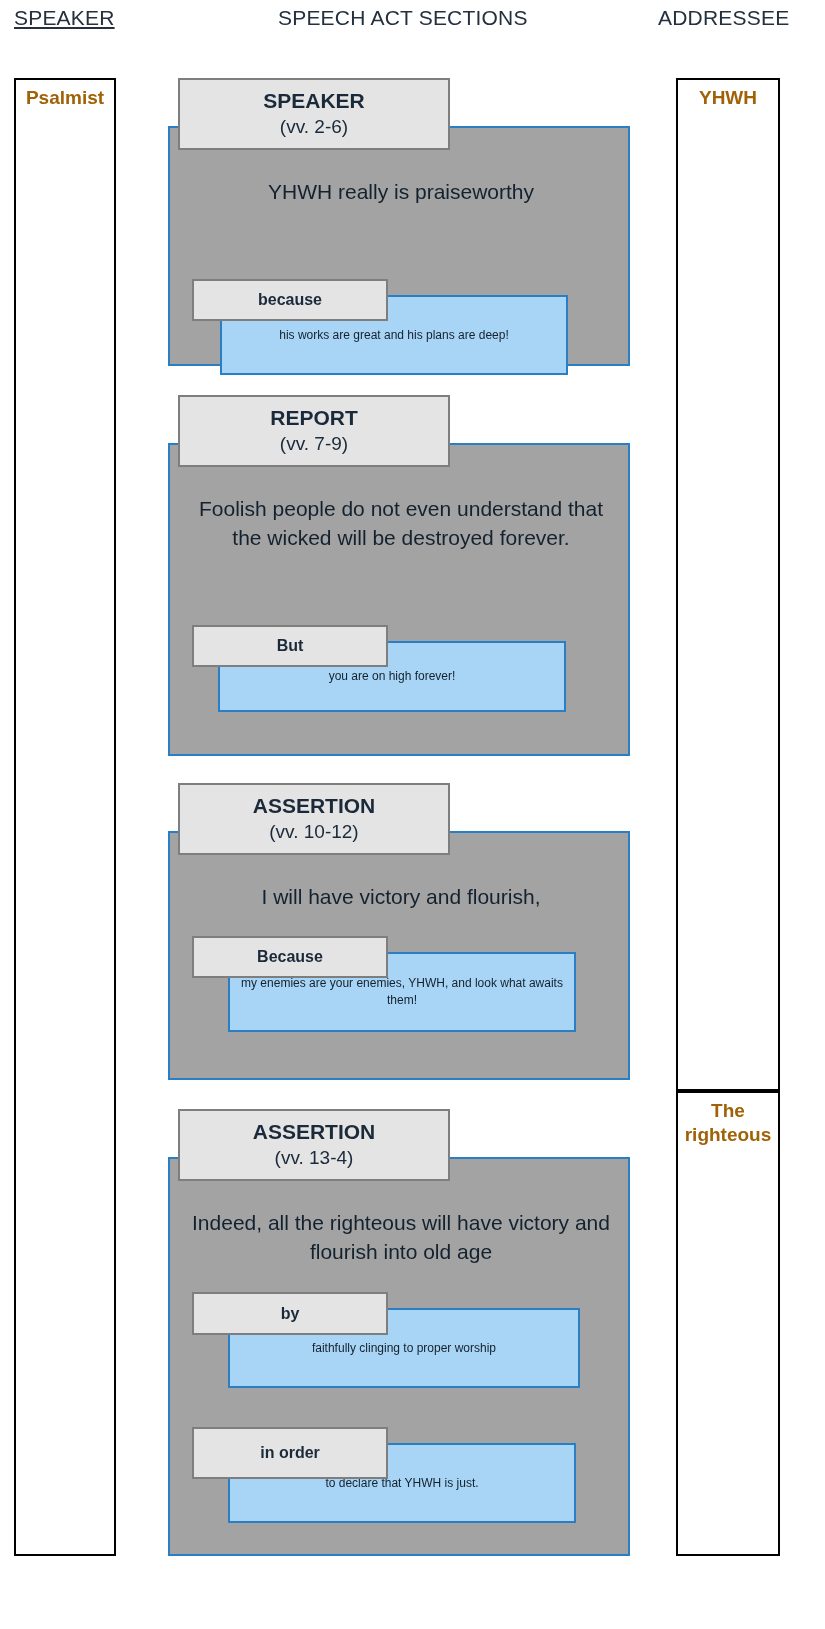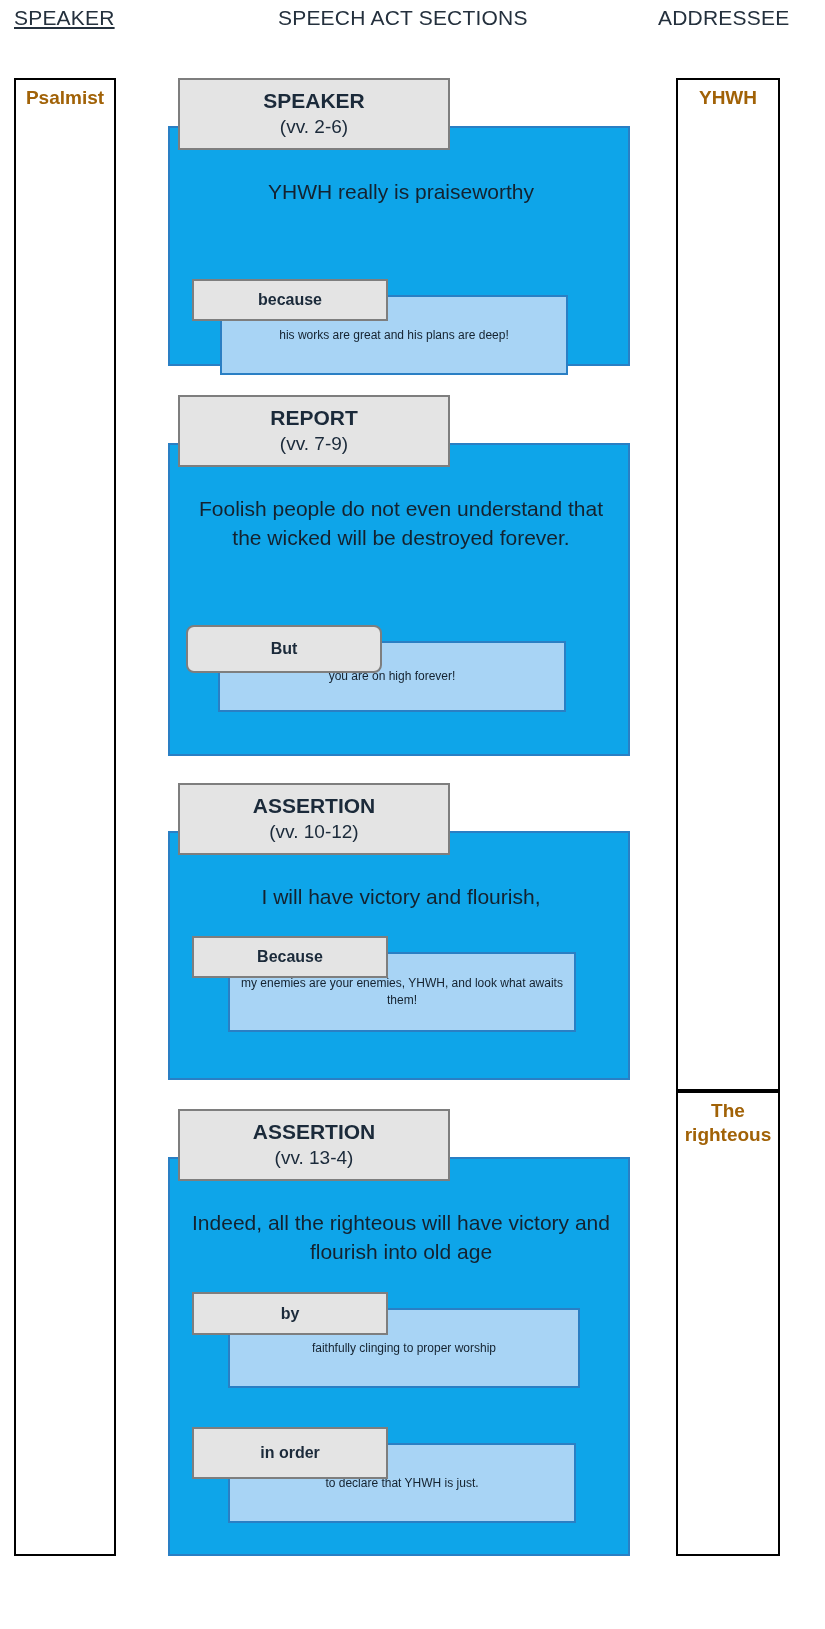--- a/index.html
+++ b/index.html
@@ -58,21 +58,21 @@
   .section {
     position: absolute;
     left: 168px;
     width: 462px;
     box-sizing: border-box;
   }
   .section-body {
     position: absolute;
     left: 0;
     width: 462px;
-    background: #0ea5e9;
+    background: #a3a3a3;
     border: 2px solid #2a7fc4;
     box-sizing: border-box;
   }
   .section-tab {
     position: absolute;
     left: 10px;
     width: 272px;
     background: #e4e4e4;
     border: 2px solid #7e7e7e;
     box-sizing: border-box;
@@ -162,21 +162,21 @@
   </div>
   <div class="section-tab" style="top:78px;">
     <div class="tab-title">SPEAKER</div>
     <div class="tab-verses">(vv. 2-6)</div>
   </div>
 </div>
 
 <div class="section">
   <div class="section-body" style="top:443px; height:313px;">
     <div class="main-claim" style="top:50px;">Foolish people do not even understand that the wicked will be destroyed forever.</div>
-    <div class="rel-tab" style="left:16px; top:180px; width:196px; height:48px;border-radius:8px;">But</div>
+    <div class="rel-tab" style="left:22px; top:180px; width:196px; height:42px;">But</div>
     <div class="rel-body" style="left:48px; top:196px; width:348px; height:71px;">you are on high forever!</div>
   </div>
   <div class="section-tab" style="top:395px;">
     <div class="tab-title">REPORT</div>
     <div class="tab-verses">(vv. 7-9)</div>
   </div>
 </div>
 
 <div class="section">
   <div class="section-body" style="top:831px; height:249px;">

